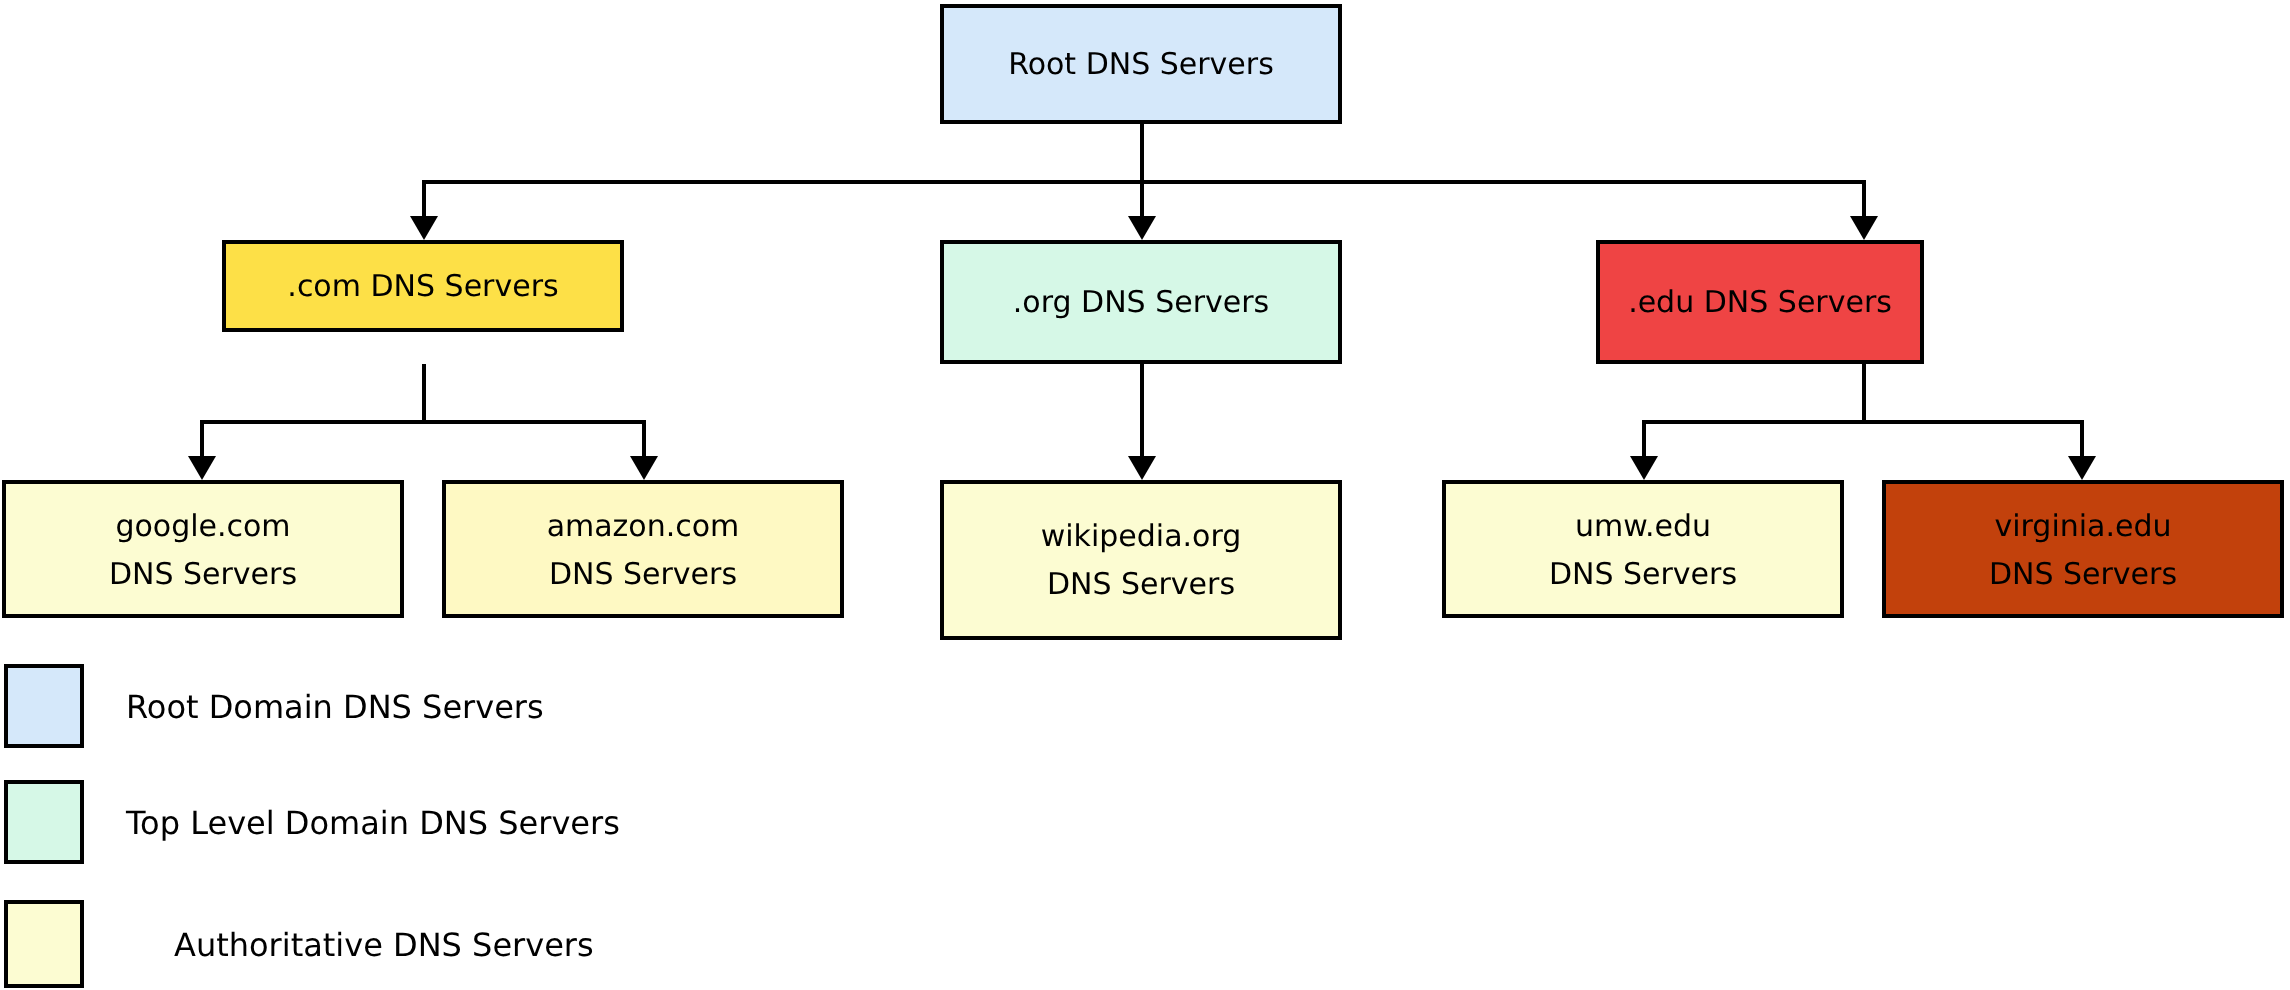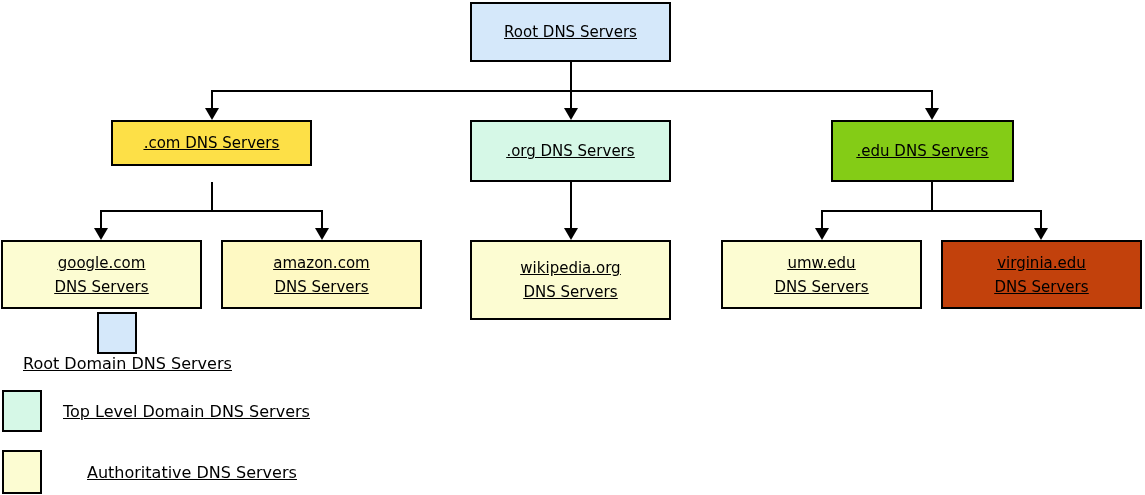--- a/index.html
+++ b/index.html
@@ -1,15 +1,15 @@
 <!DOCTYPE html>
 <html><head>
 <meta charset="utf-8">
 <style>
-  * { margin: 0; padding: 0; box-sizing: border-box; text-decoration: underline; }
+  * { margin: 0; padding: 0; box-sizing: border-box; }
   html, body { background: #ffffff; }
   #canvas {
     position: relative;
     width: 1145px;
     height: 495px;
     background: #ffffff;
     font-family: "DejaVu Sans", "Liberation Sans", sans-serif;
     color: #000000;
     overflow: hidden;
   }
@@ -68,21 +68,21 @@
   <div class="arrow" style="left:205px; top:108px;"></div>
   <div class="arrow" style="left:564px; top:108px;"></div>
   <div class="arrow" style="left:925px; top:108px;"></div>
 
   <div class="node" style="left: 111px; top: 120px; width: 201px; height: 46px; background-color: #fde047;">
     <span>.com DNS Servers</span>
   </div>
   <div class="node" style="left: 470px; top: 120px; width: 201px; height: 62px; background-color: rgb(214, 248, 231);">
     <span>.org DNS Servers</span>
   </div>
-  <div class="node" style="left: 831px; top: 120px; width: 183px; height: 62px; background-color: #84cc16;">
+  <div class="node" style="left: 798px; top: 120px; width: 164px; height: 62px; background-color: #ef4444;">
     <span>.edu DNS Servers</span>
   </div>
 
   <div class="vline" style="left:211px; top:182px; height:30px;"></div>
   <div class="hline" style="left:100px; top:210px; width:223px;"></div>
   <div class="vline" style="left:100px; top:210px; height:19px;"></div>
   <div class="vline" style="left:321px; top:210px; height:19px;"></div>
   <div class="arrow" style="left:94px;  top:228px;"></div>
   <div class="arrow" style="left:315px; top:228px;"></div>
 
@@ -110,21 +110,21 @@
   </div>
   <div class="node" style="left: 721px; top: 240px; width: 201px; height: 69px; background-color: rgb(252, 252, 210);">
     <span>umw.edu</span>
     <span>DNS Servers</span>
   </div>
   <div class="node" style="left: 941px; top: 240px; width: 201px; height: 69px; background-color: #c2410c;">
     <span>virginia.edu</span>
     <span>DNS Servers</span>
   </div>
 
-  <div class="legend-row" style="top:312px;flex-direction:column;">
+  <div class="legend-row" style="top:332px;">
     <span class="swatch" style="height: 42px; background-color: rgb(213, 232, 250);"></span>
     <span class="legend-label">Root Domain DNS Servers</span>
   </div>
   <div class="legend-row" style="top:390px;">
     <span class="swatch" style="height: 42px; background-color: rgb(214, 248, 231);"></span>
     <span class="legend-label">Top Level Domain DNS Servers</span>
   </div>
   <div class="legend-row" style="top:450px;gap:24px;">
     <span class="swatch" style="height: 44px; background-color: rgb(252, 252, 210);"></span>
     <span class="legend-label">Authoritative DNS Servers</span>

